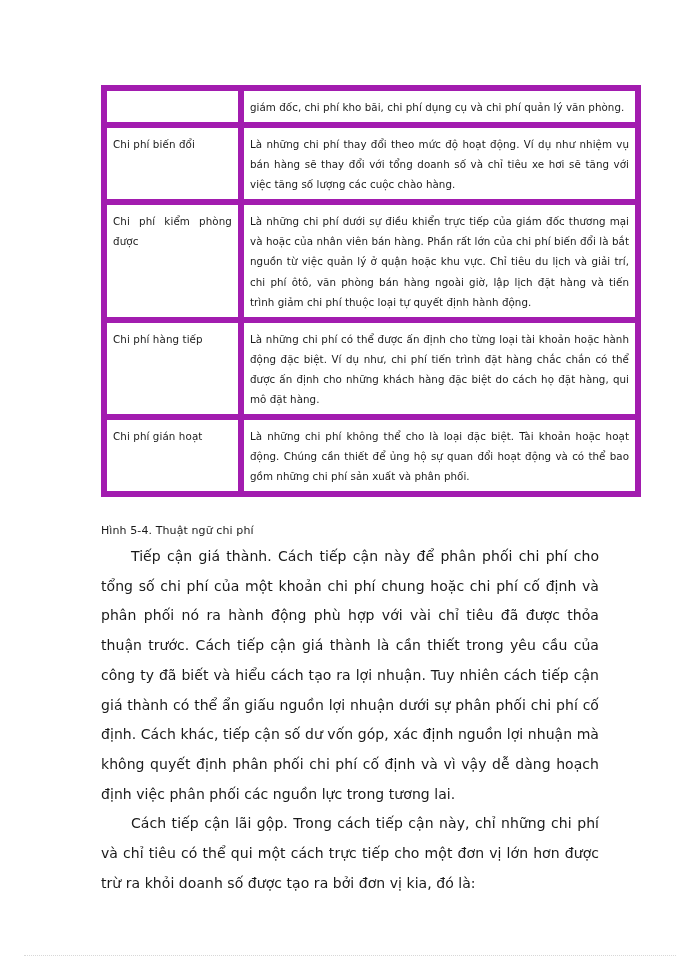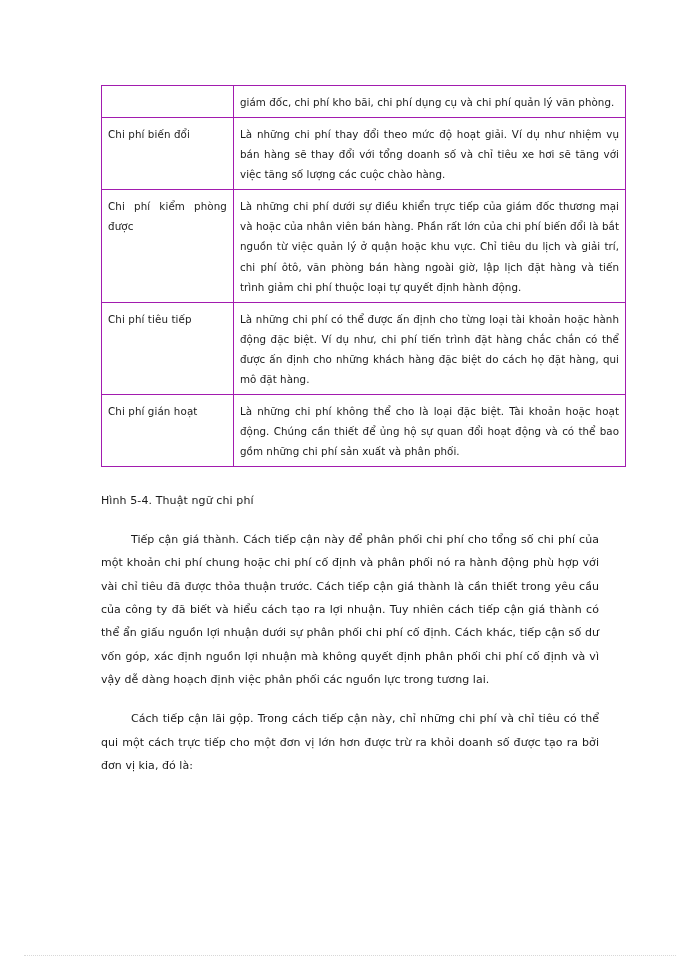--- a/index.html
+++ b/index.html
@@ -30,21 +30,21 @@
   }
 
   
   table.terms {
     width: 498px;
     border-collapse: collapse;
     table-layout: fixed;
     border: 1px solid #c9c6ad;
   }
   table.terms td {
-    border: 1px solid #a21caf;
+    border: 6px solid #a21caf;
     vertical-align: top;
     padding: 6px 6px 5px 6px;
     font-size: 10.3px;
     line-height: 1.95;
   }
   td.term {
     width: 119px;
     text-align: justify;
     text-align-last: justify;
     letter-spacing: 0.1px;
@@ -62,22 +62,21 @@
   
   .caption {
     margin-top: 24px;
     font-size: 11px;
     line-height: 1.9;
     letter-spacing: 0.1px;
   }
 
   
   .para {
-    margin-top: 16px;
-    font-size: 11px;
+    font-size: 14px;
     line-height: 2.12;
     text-align: justify;
     letter-spacing: 0.05px;
   }
   .para.first-indent {
     text-indent: 30px;
   }
 
   
   .footer-rule {
@@ -96,28 +95,28 @@
   <div class="content">
 
     <table class="terms">
       <tbody>
         <tr>
           <td class="term nojust"></td>
           <td class="desc">giám đốc, chi phí kho bãi, chi phí dụng cụ và chi phí quản lý văn phòng.</td>
         </tr>
         <tr>
           <td class="term nojust">Chi phí biến đổi</td>
-          <td class="desc">Là những chi phí thay đổi theo mức độ hoạt giải. Ví dụ như nhiệm vụ bán hàng sẽ thay đổi với tổng doanh số và chỉ tiêu xe hơi sẽ tăng với việc tăng số lượng các cuộc chào hàng.</td>
+          <td class="desc">Là những chi phí thay đổi theo mức độ hoạt động. Ví dụ như nhiệm vụ bán hàng sẽ thay đổi với tổng doanh số và chỉ tiêu xe hơi sẽ tăng với việc tăng số lượng các cuộc chào hàng.</td>
         </tr>
         <tr>
           <td class="term">Chi phí kiểm phòng được</td>
           <td class="desc">Là những chi phí dưới sự điều khiển trực tiếp của giám đốc thương mại và hoặc của nhân viên bán hàng. Phần rất lớn của chi phí biến đổi là bắt nguồn từ việc quản lý ở quận hoặc khu vực. Chỉ tiêu du lịch và giải trí, chi phí ôtô, văn phòng bán hàng ngoài giờ, lập lịch đặt hàng và tiến trình giảm chi phí thuộc loại tự quyết định hành động.</td>
         </tr>
         <tr>
-          <td class="term nojust">Chi phí tiêu tiếp</td>
+          <td class="term nojust">Chi phí hàng tiếp</td>
           <td class="desc">Là những chi phí có thể được ấn định cho từng loại tài khoản hoặc hành động đặc biệt. Ví dụ như, chi phí tiến trình đặt hàng chắc chắn có thể được ấn định cho những khách hàng đặc biệt do cách họ đặt hàng, qui mô đặt hàng.</td>
         </tr>
         <tr>
           <td class="term nojust">Chi phí gián hoạt</td>
           <td class="desc">Là những chi phí không thể cho là loại đặc biệt. Tài khoản hoặc hoạt động. Chúng cần thiết để ủng hộ sự quan đổi hoạt động và có thể bao gồm những chi phí sản xuất và phân phối.</td>
         </tr>
       </tbody>
     </table>
 
     <div class="caption">Hình 5-4. Thuật ngữ chi phí</div>

